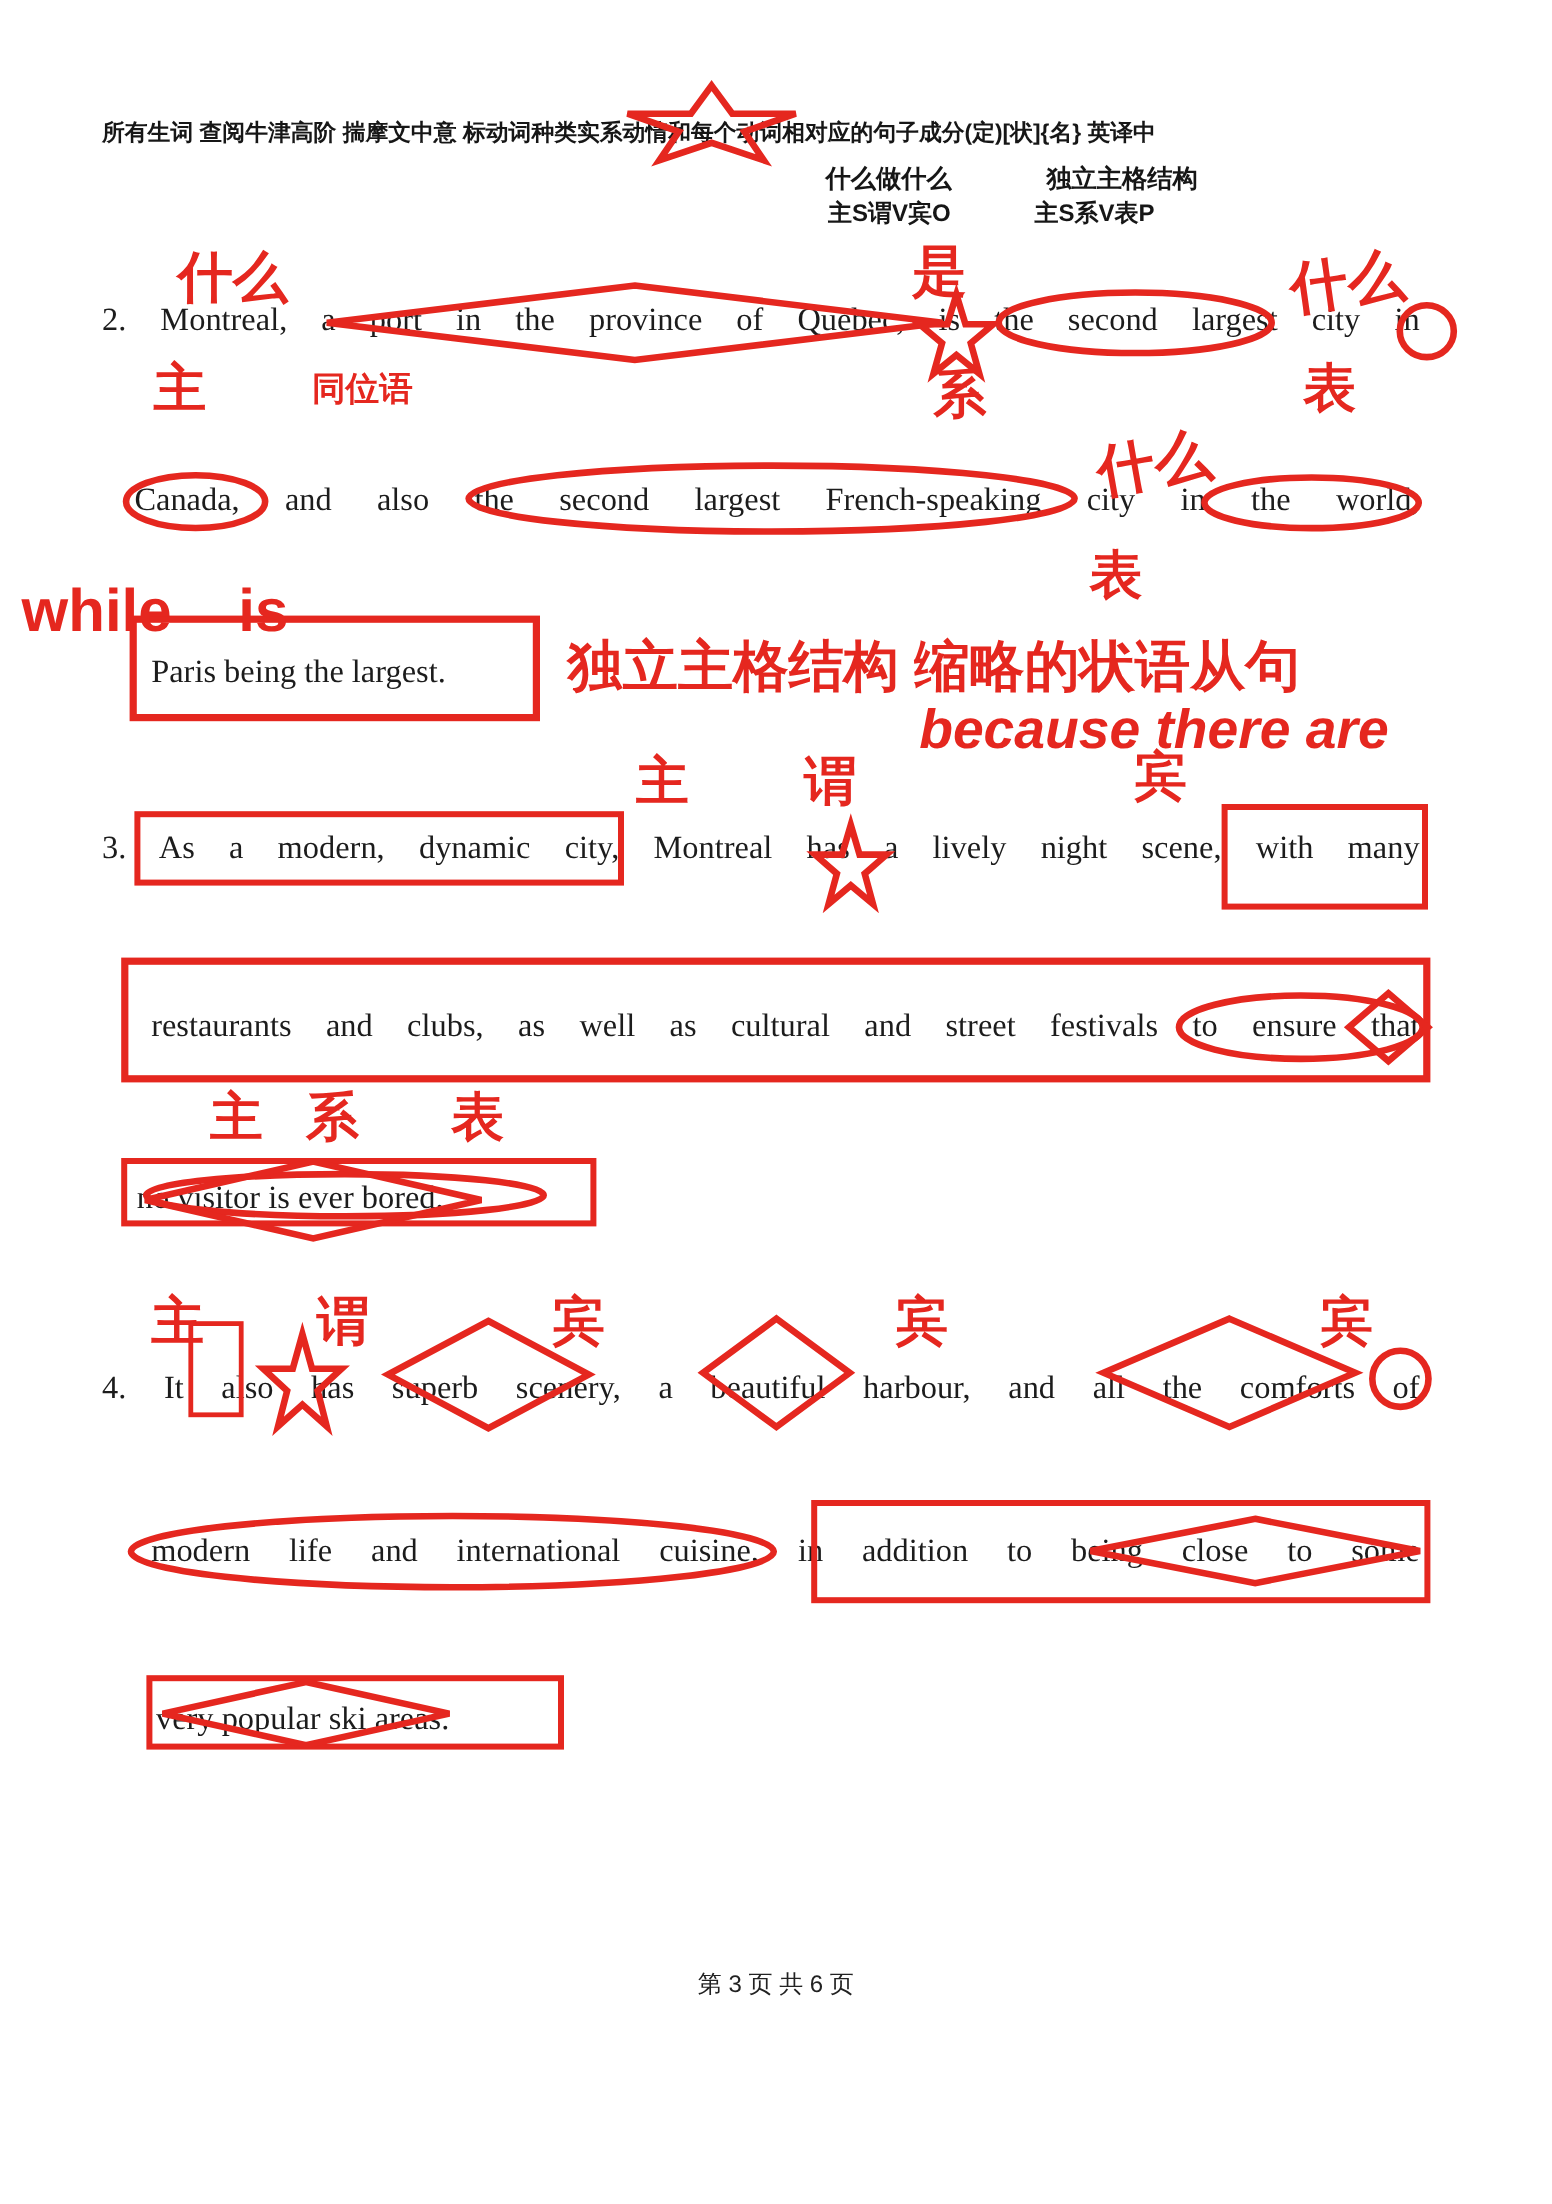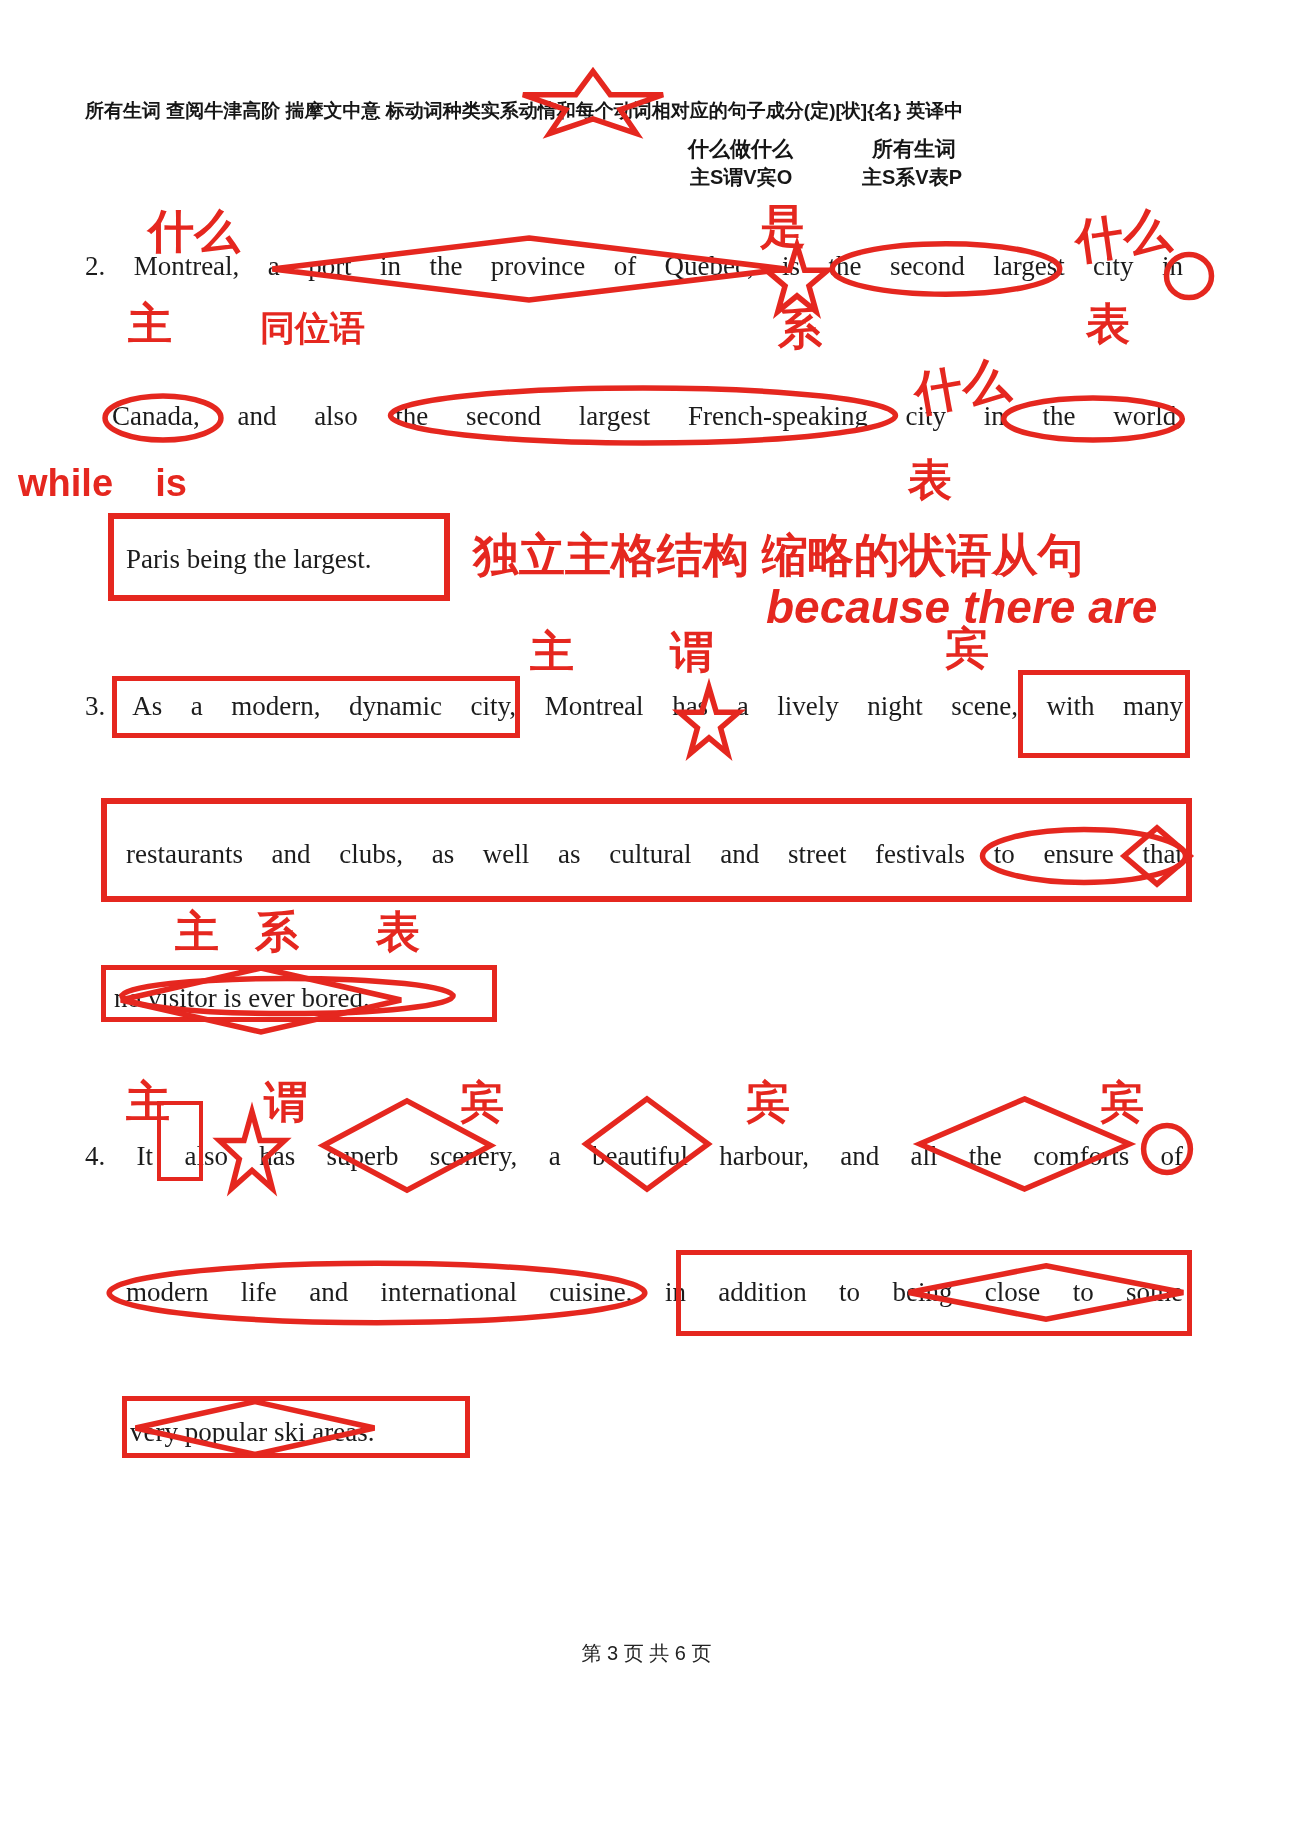--- a/index.html
+++ b/index.html
@@ -24,21 +24,21 @@
   .footer{position:absolute;left:0;top:1640px;width:100%;text-align:center;
       font-family:"Liberation Sans","DejaVu Sans",sans-serif;font-size:20px;color:#222;}
 </style>
 </head>
 <body>
 
 <div id="page">
 
   <div class="hd" style="left:85px;top:98px;font-size:19px;">所有生词 查阅牛津高阶 揣摩文中意 标动词种类实系动情和每个动词相对应的句子成分(定)[状]{名} 英译中</div>
   <div class="hd" style="left:688px;top:135px;font-size:21px;">什么做什么</div>
-  <div class="hd" style="left:872px;top:135px;font-size:21px;">所有生词</div>
+  <div class="hd" style="left:872px;top:135px;font-size:21px;">独立主格结构</div>
   <div class="hd" style="left:690px;top:164px;font-size:20px;text-align:center;">主S谓V宾O</div>
   <div class="hd" style="left:862px;top:164px;font-size:20px;">主S系V表P</div>
 
   <div class="en enj" style="left:85px;top:250px;width:1098px;">2. Montreal, a port in the province of Quebec, is the second largest city in</div>
   <div class="en enj" style="left:112px;top:400px;width:1071px;">Canada, and also the second largest French-speaking city in the world,</div>
   <div class="en" style="left:126px;top:543px;">Paris being the largest.</div>
 
   <div class="en enj" style="left:85px;top:690px;width:1098px;">3. As a modern, dynamic city, Montreal has a lively night scene, with many</div>
   <div class="en enj" style="left:126px;top:838px;width:1057px;">restaurants and clubs, as well as cultural and street festivals to ensure that</div>
   <div class="en" style="left:114px;top:982px;">no visitor is ever bored.</div>
@@ -122,27 +122,27 @@
     <polygon points="50,3 97,50 50,97 3,50"></polygon>
   </svg>
   <svg class="shape" style="left:128px;top:1400px;width:254px;height:56px;" viewBox="0 0 100 100" preserveAspectRatio="none">
     <polygon points="50,3 97,50 50,97 3,50"></polygon>
   </svg>
 
   <div class="rl" style="left:148px;top:208px;font-size:46px;">什么</div>
   <div class="rl" style="left:760px;top:203px;font-size:46px;">是</div>
   <div class="rl" style="left:1075px;top:212px;font-size:48px;transform:rotate(-8deg);">什么</div>
   <div class="rl" style="left:128px;top:302px;font-size:44px;">主</div>
-  <div class="rl" style="left:260px;top:310px;font-size:35px;">同位语</div>
+  <div class="rl" style="left:260px;top:310px;font-size:28px;">同位语</div>
   <div class="rl" style="left:778px;top:307px;font-size:44px;">系</div>
   <div class="rl" style="left:1086px;top:302px;font-size:44px;">表</div>
   <div class="rl" style="left:914px;top:363px;font-size:48px;transform:rotate(-10deg);">什么</div>
   <div class="rl" style="left:908px;top:458px;font-size:44px;">表</div>
 
-  <div class="rl" style="left:18px;top:464px;font-size:38px;">while    is</div>
+  <div class="rl" style="left:18px;top:484px;font-size:50px;">while    is</div>
   <div class="rl" style="left:473px;top:532px;font-size:46px;">独立主格结构 缩略的状语从句</div>
   <div class="rl" style="left:766px;top:584px;font-size:46px;font-style:italic;">because there are</div>
 
   <div class="rl" style="left:530px;top:630px;font-size:44px;">主</div>
   <div class="rl" style="left:670px;top:630px;font-size:44px;">谓</div>
   <div class="rl" style="left:945px;top:626px;font-size:44px;">宾</div>
 
   <div class="rl" style="left:175px;top:910px;font-size:44px;">主</div>
   <div class="rl" style="left:255px;top:910px;font-size:44px;">系</div>
   <div class="rl" style="left:376px;top:910px;font-size:44px;">表</div>

